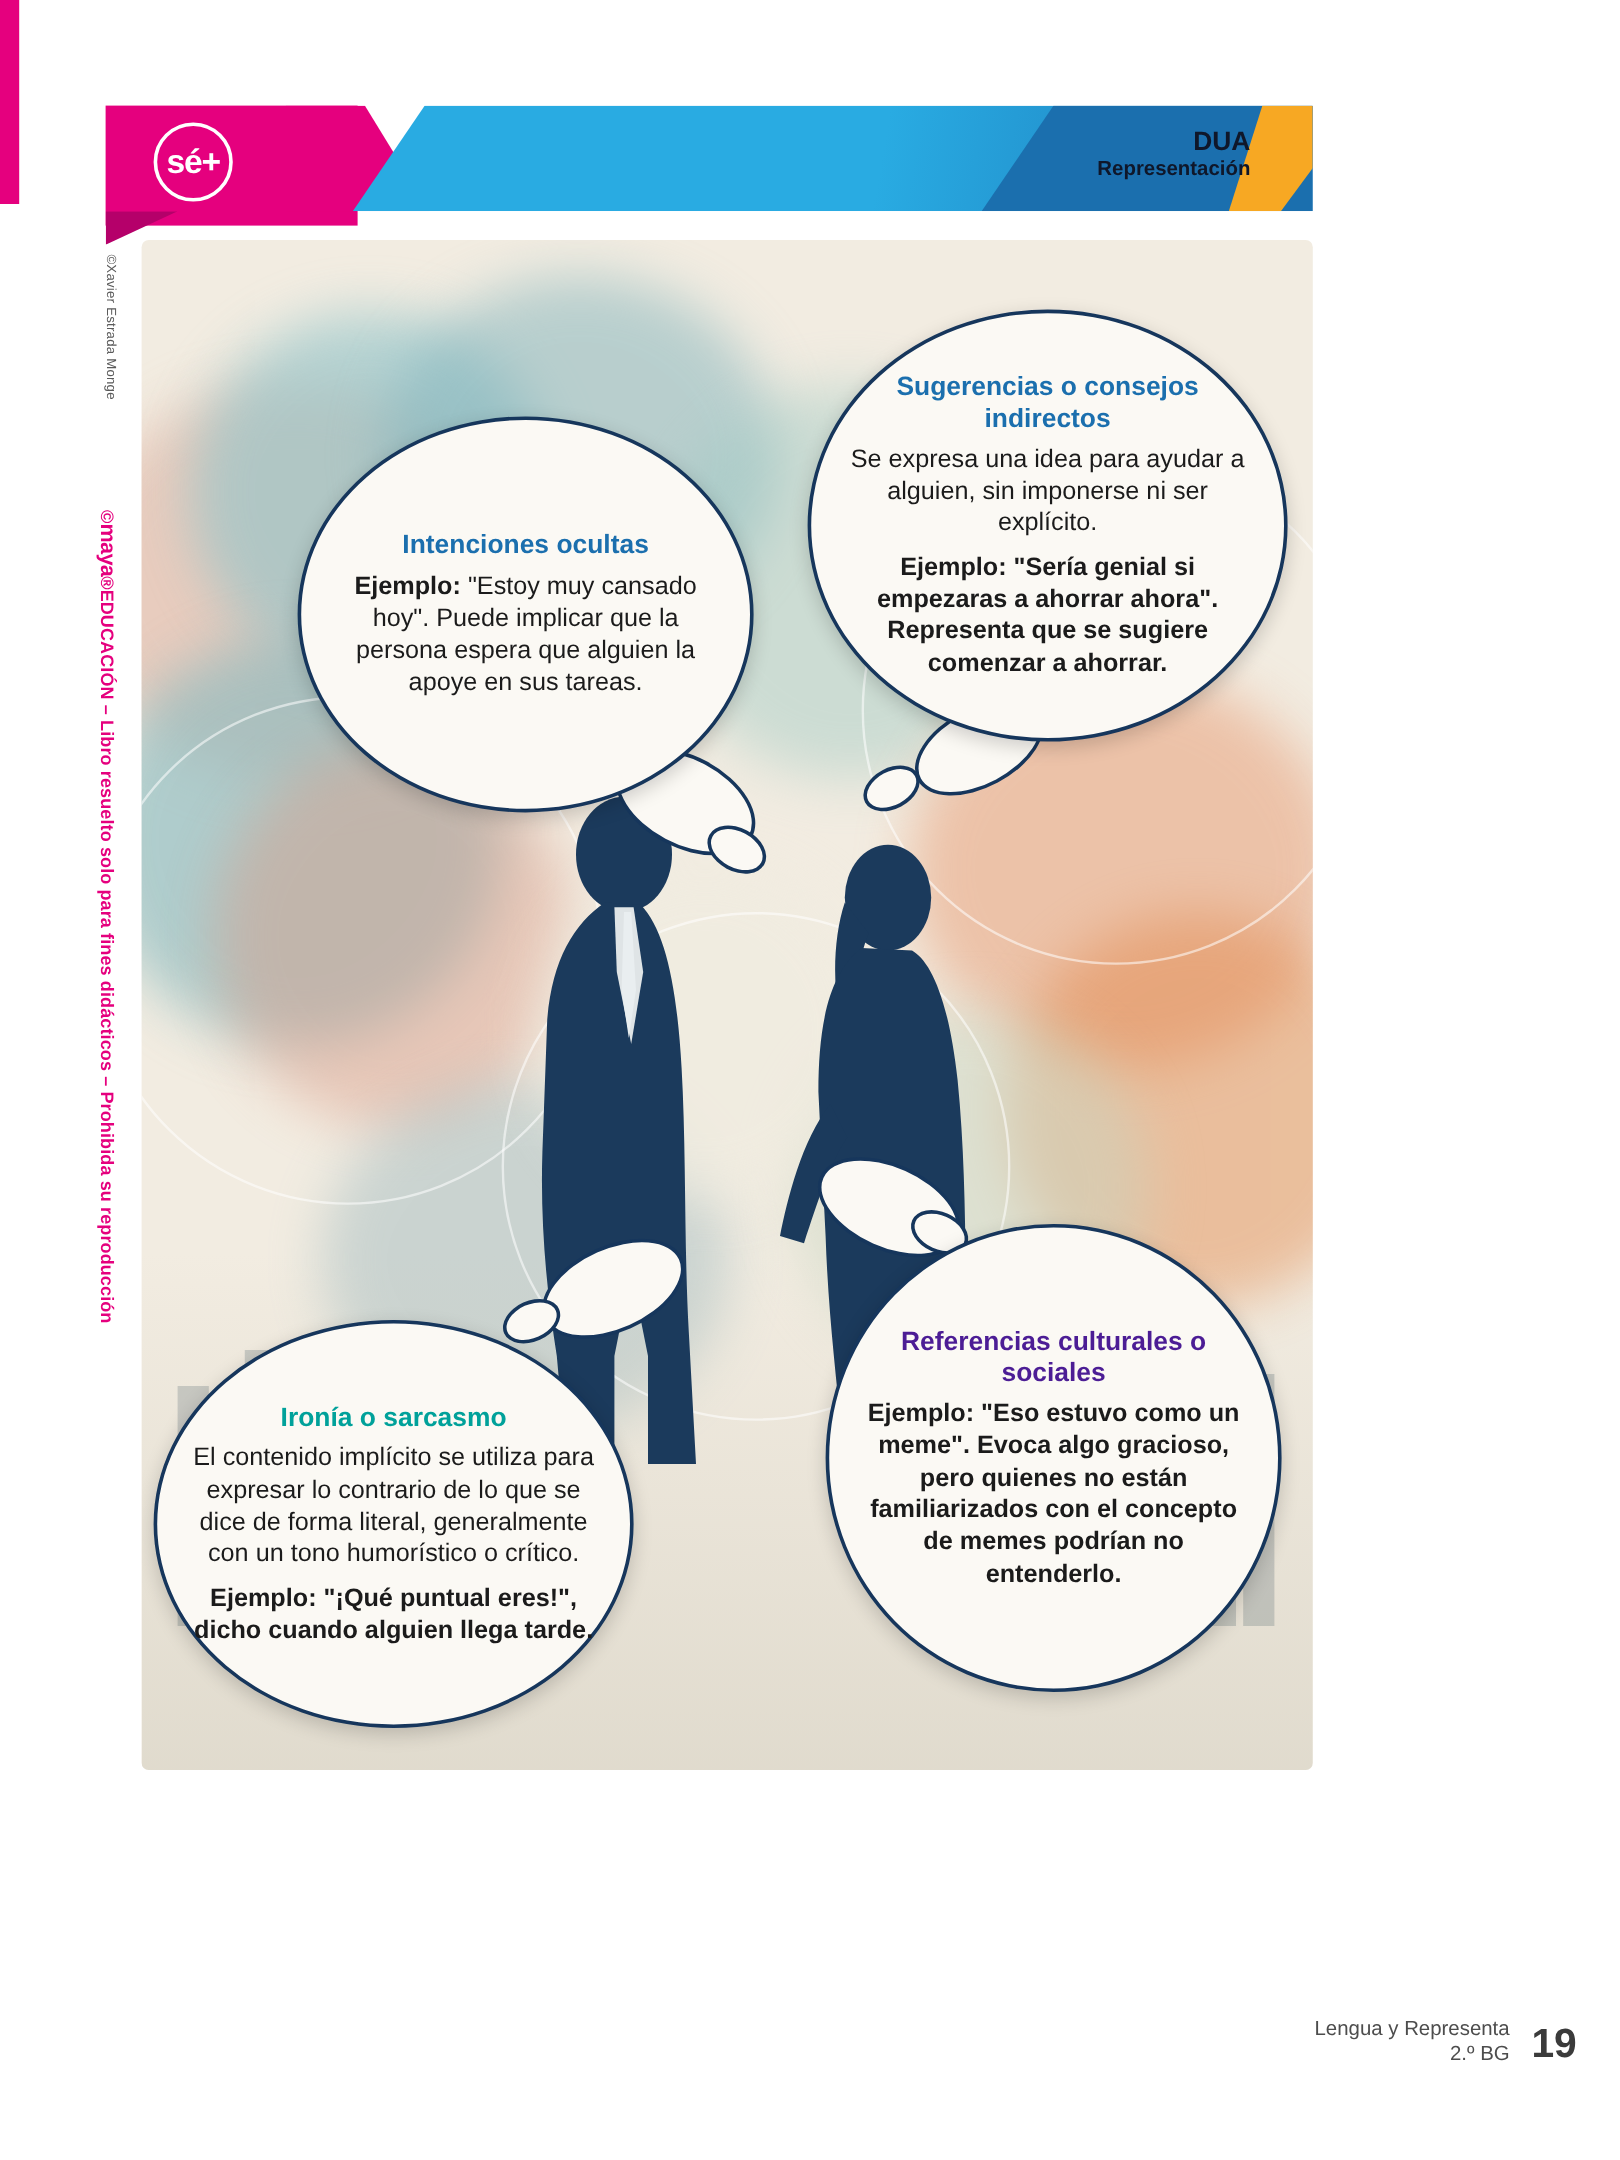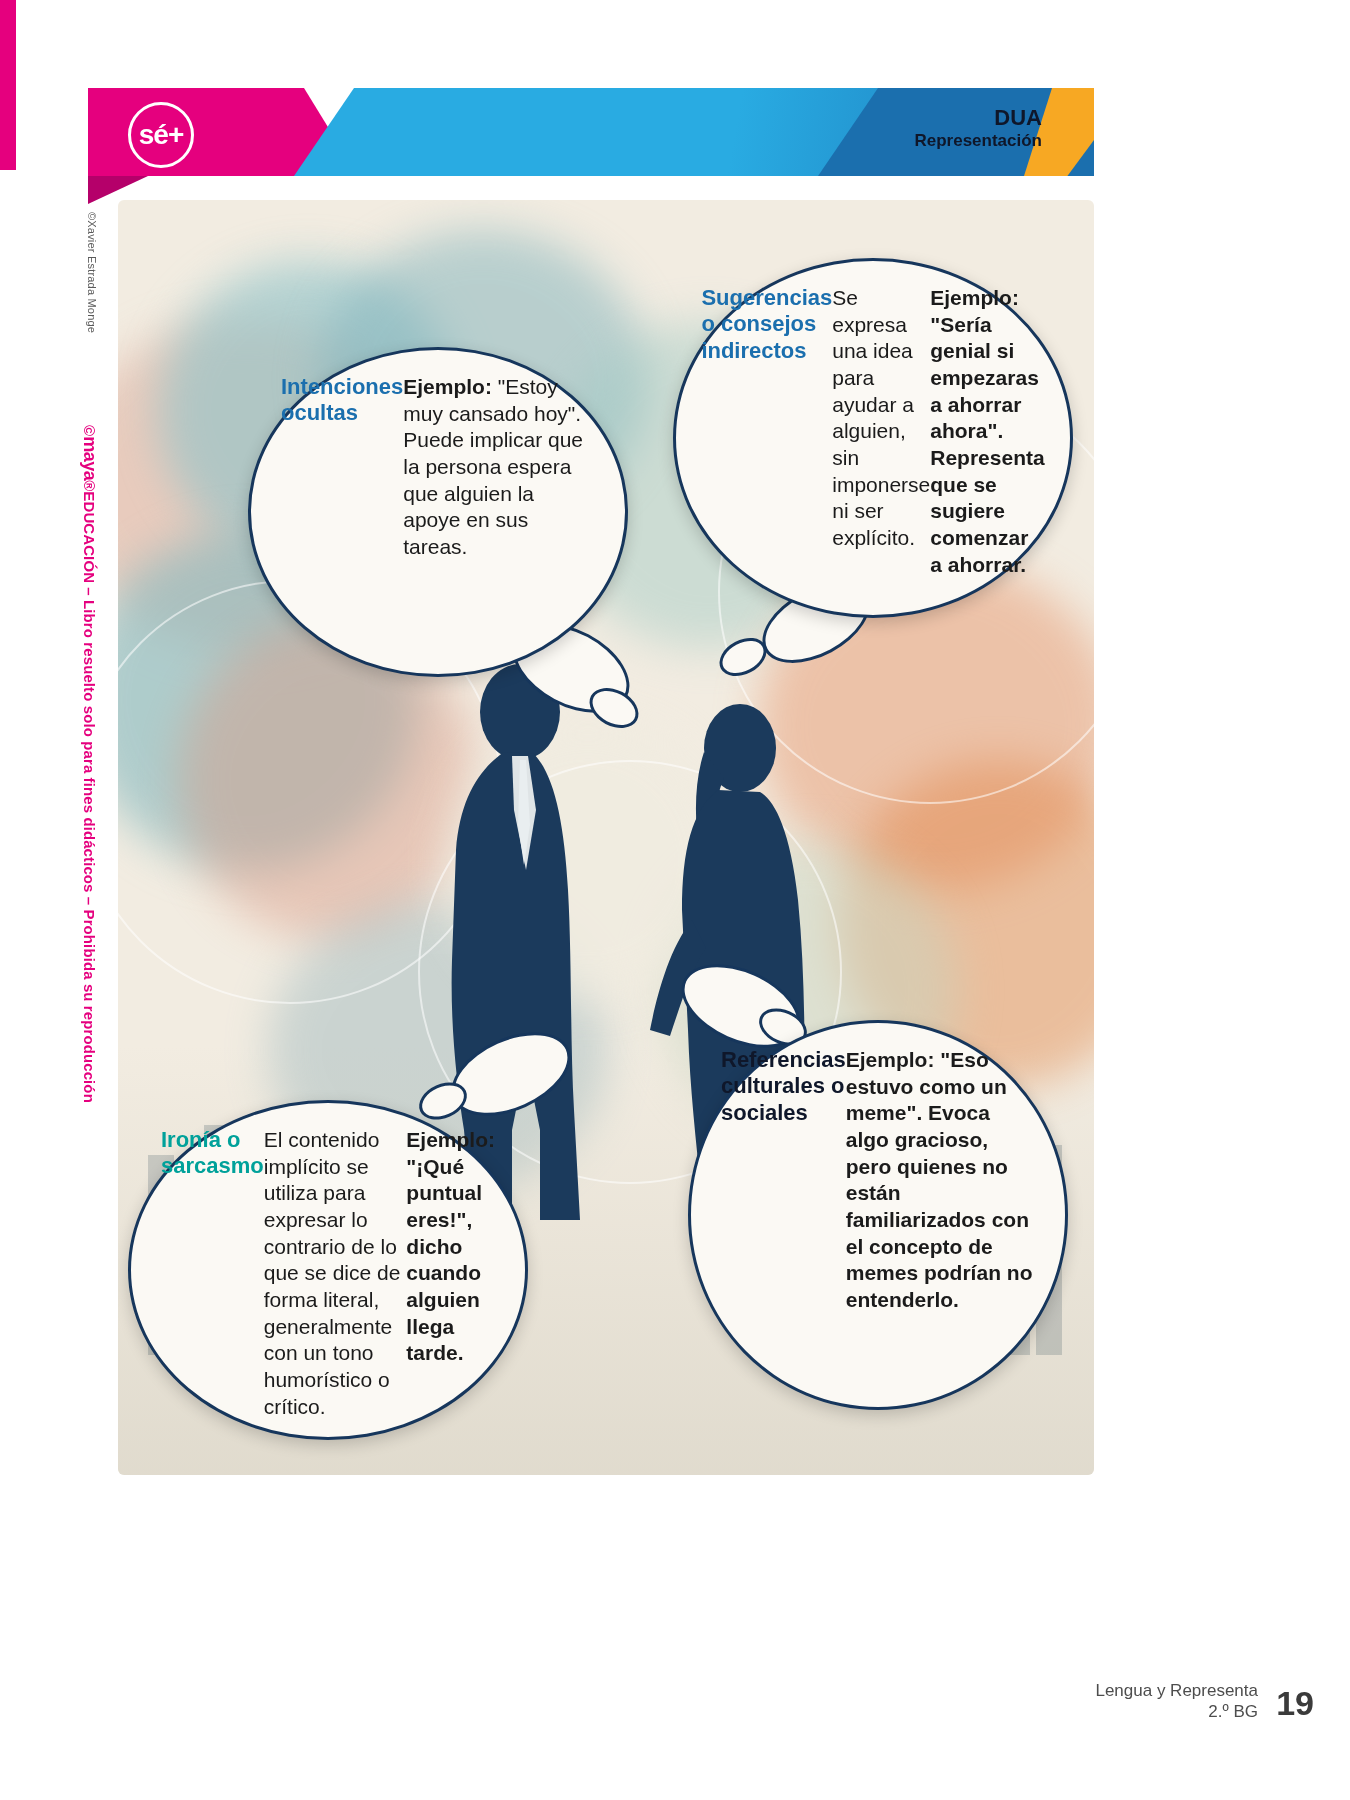--- a/index.html
+++ b/index.html
@@ -37,21 +37,21 @@
   }
   .side-legal .maya{
     font-weight:bold;font-size:18px;letter-spacing:-.5px;
   }
 
   
   .header{
     position:absolute;left:88px;top:88px;width:1006px;height:88px;
   }
   .hdr-pink{
-    position:absolute;left:0;top:0;width:210px;height:88px;
+    position:absolute;left:0;top:0;width:210px;height:100px;
     background:#e5007e;
   }
   .hdr-pink:after{
     content:"";position:absolute;left:150px;top:0;width:120px;height:88px;
     background:#e5007e;
     clip-path:polygon(0 0,55% 0,100% 100%,0% 100%);
   }
   .hdr-tab{
     position:absolute;left:88px;top:176px;width:60px;height:28px;
     background:#b5006a;
@@ -109,23 +109,24 @@
   
   .silh{position:absolute;}
 
   
   .bubble{
     position:absolute;
     background:#fbf9f4;
     border:3px solid #16365c;
     border-radius:50%;
     box-shadow:0 5px 16px rgba(0,0,0,.18);
+    text-align:center;
     padding:24px 30px;
     box-sizing:border-box;
-    display:flex;justify-content:center;
+    display:flex;flex-direction:column;justify-content:center;
   }
   .bubble h3{
     margin:0 0 8px 0;font-size:22px;line-height:1.2;font-weight:bold;
   }
   .bubble p{margin:0 0 10px 0;font-size:21px;line-height:1.27;color:#1b1b1b;}
   .bubble p:last-child{margin-bottom:0;}
   .bubble b{font-weight:bold;}
 
   #b1{left:130px;top:147px;width:380px;height:330px;}
   #b1 h3{color:#1b6fae;}
@@ -247,21 +248,21 @@
   <div class="bubble" id="b3">
     <h3 style="color: rgb(0, 161, 154);">Ironía o sarcasmo</h3>
     <p>El contenido implícito se utiliza para expresar lo contrario de lo que se dice de forma literal, generalmente con un tono humorístico o crítico.</p>
     <p><b>Ejemplo:</b><b> "¡Qué puntual eres!", dicho cuando alguien llega tarde.</b></p>
   </div>
 
   <div class="tail-e" style="left:560px;top:770px;width:120px;height:66px;transform:rotate(24deg);"></div>
   <div class="tail-e" style="left:640px;top:810px;width:44px;height:28px;transform:rotate(24deg);"></div>
 
   <div class="bubble" id="b4">
-    <h3 style="color: #0f172a;">Referencias culturales o sociales</h3>
+    <h3 style="color: #4c1d95;">Referencias culturales o sociales</h3>
     <p><b>Ejemplo:</b><b> "Eso estuvo como un meme". Evoca algo gracioso, pero quienes no están familiarizados con el concepto de memes podrían no entenderlo.</b></p>
   </div>
 
 </div>
 
 <div class="footer">
   <div>Lengua y Representa</div>
   <div>2.º BG</div>
   <div class="pg">19</div>
 </div>

